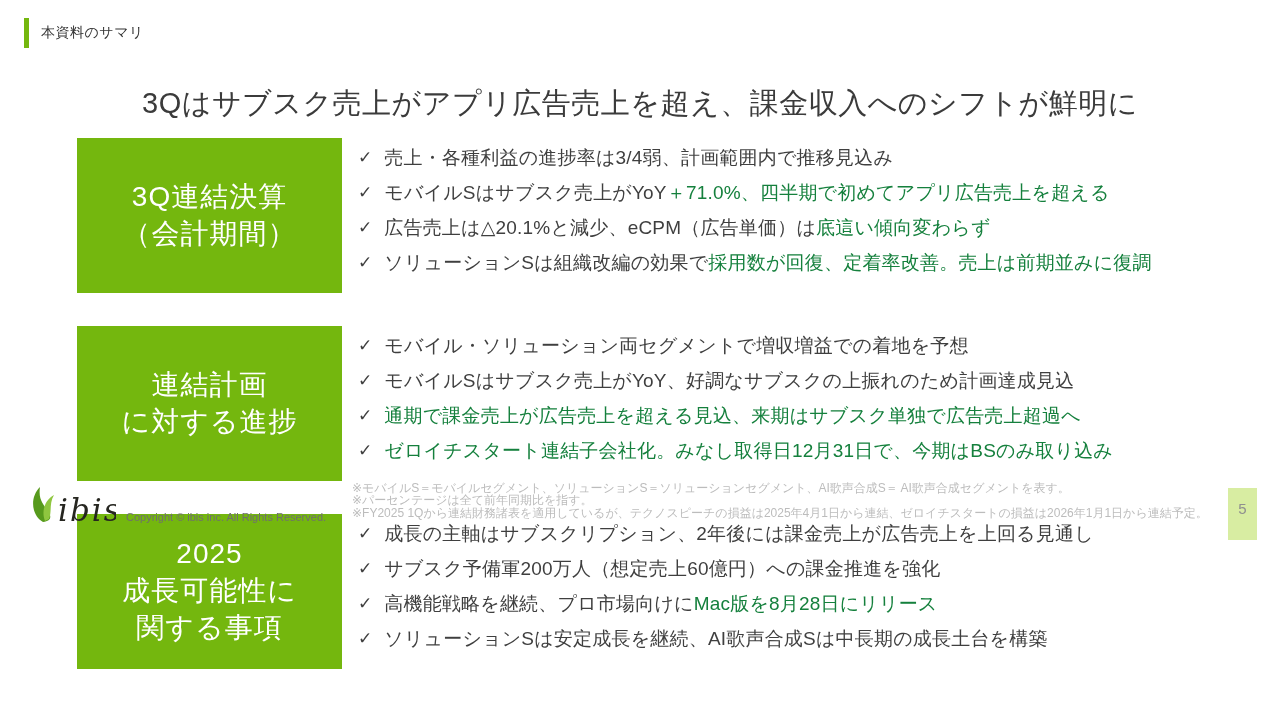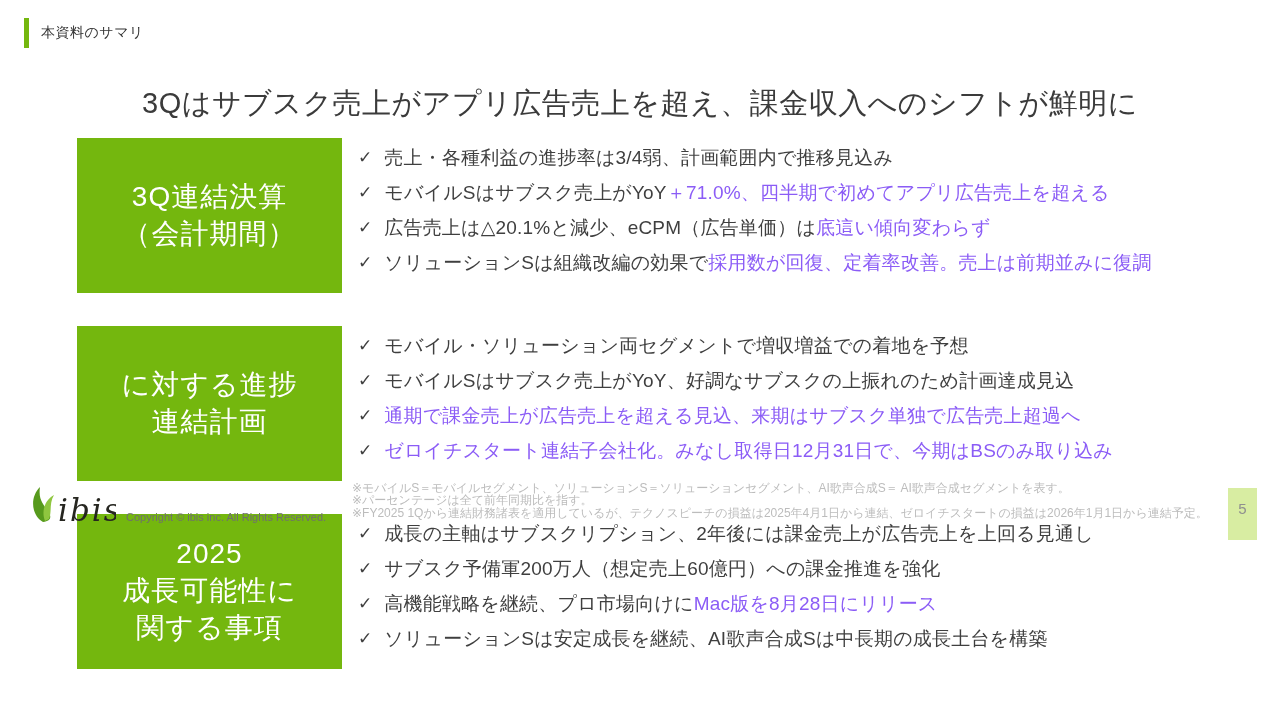--- a/index.html
+++ b/index.html
@@ -91,21 +91,21 @@
     white-space: nowrap;
   }
   .check {
     font-size: 17px;
     color: #404040;
     margin-right: 12px;
     flex-shrink: 0;
   }
   .bullet-text { font-size: 19px; letter-spacing: 0.2px; }
   .seg-dark   { color: #3f3f3f; }
-  .seg-orange { color: #8b5cf6; }
+  .seg-orange { color: #15803d; }
 
   
   .footer-logo {
     position: absolute;
     left: 28px;
     bottom: 12px;
     display: flex;
     align-items: center;
   }
   .copyright {
@@ -169,22 +169,22 @@
             <span class="bullet-text"><span class="seg-dark">広告売上は△20.1%と減少、eCPM（広告単価）は</span><span class="seg-orange">底這い傾向変わらず</span></span>
           </div>
           <div class="bullet-row">
             <span class="check">✓</span>
             <span class="bullet-text"><span class="seg-dark">ソリューションSは組織改編の効果で</span><span class="seg-orange">採用数が回復、定着率改善。売上は前期並みに復調</span></span>
           </div>
         </div>
     </div>
     <div class="section">
       <div class="green-box">
+          <div>連結計画</div>
           <div>に対する進捗</div>
-          <div>連結計画</div>
         </div>
       <div class="bullets">
           <div class="bullet-row">
             <span class="check">✓</span>
             <span class="bullet-text"><span class="seg-dark">モバイル・ソリューション両セグメントで増収増益での着地を予想</span></span>
           </div>
           <div class="bullet-row">
             <span class="check">✓</span>
             <span class="bullet-text"><span class="seg-dark">モバイルSはサブスク売上がYoY、好調なサブスクの上振れのため計画達成見込</span></span>
           </div>

